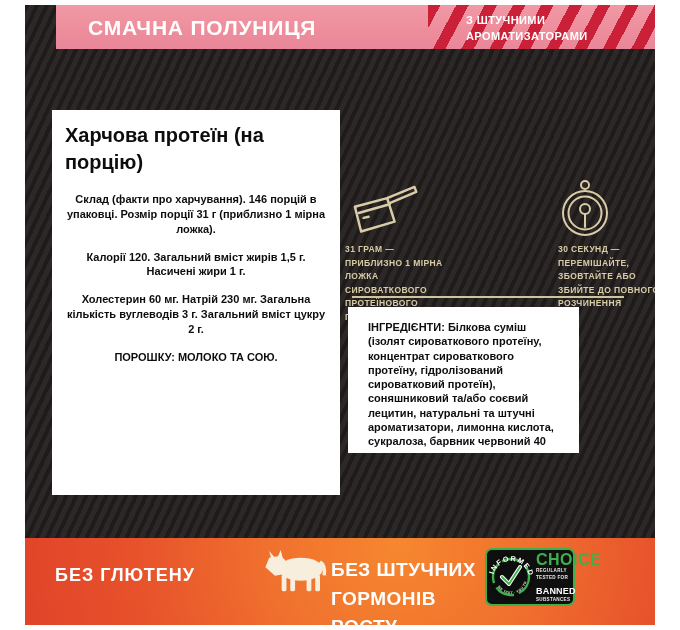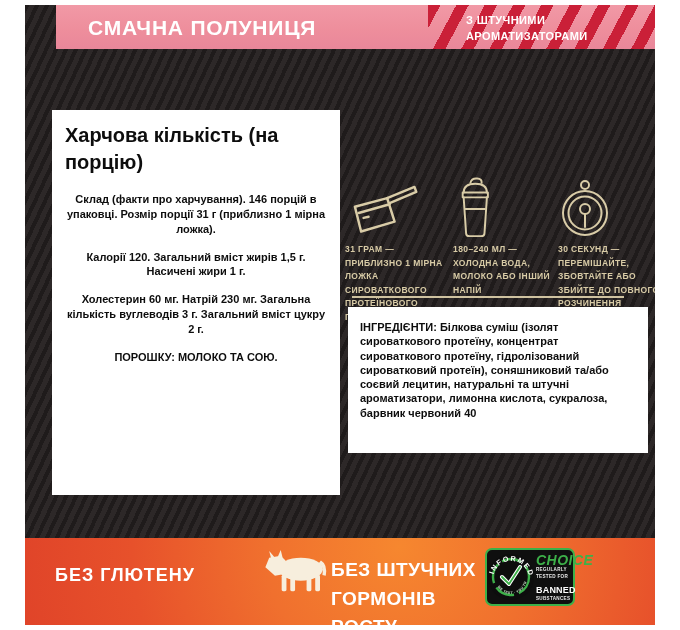--- a/index.html
+++ b/index.html
@@ -60,22 +60,22 @@
   .step-caption {
     margin-top: 4px; color: #d8cba6; font-size: 8.5px; font-weight: bold;
     letter-spacing: 0.4px; line-height: 1.6; text-transform: uppercase;
   }
   .separator-line {
     position: absolute; left: 327px; top: 291px; width: 272px; height: 2px;
     background: #cfc2a0;
   }
   
   .ingredients-box {
-    position: absolute; left: 323px; top: 302px; width: 300px; height: 146px;
-    background: #ffffff; padding: 13px 12px;
+    position: absolute; left: 323px; top: 302px; width: 231px; height: 146px;
+    background: #ffffff; padding: 13px 20px;
   }
   .ingredients-text {
     color: #0d0d0d; font-size: 11px; font-weight: bold; line-height: 1.3;
   }
   
   .bottom-banner {
     position: absolute; left: 0; top: 533px; width: 680px; height: 87px;
     background: radial-gradient(circle at 55% 10%,
       #f6872f 0%, #f0702e 35%, #e7512b 70%, #e04429 100%);
   }
@@ -91,64 +91,54 @@
     line-height: 1.5;
   }
   
   .badge {
     position: absolute; left: 460px; top: 10px; width: 90px; height: 58px;
     background: #0f0f0f; border: 2px solid #3db049; border-radius: 7px;
     display: flex; align-items: center; padding: 2px;
   }
   .badge-seal { width: 48px; height: 48px; flex: 0 0 auto; margin-left: -2px; }
   .badge-text { flex: 1; padding-left: 1px; line-height: 1; }
-  .badge-title { color: #3db049; font-size: 14px; font-weight: bold; letter-spacing: 0.5px; font-style: italic; }
+  .badge-title { color: #3db049; font-size: 16px; font-weight: bold; letter-spacing: 0.5px; }
   .badge-line { color: #e8e8e8; font-size: 4.6px; font-weight: bold; letter-spacing: 0.3px; margin-top: 1.6px; }
   .badge-line-big { color: #ffffff; font-size: 9px; font-weight: bold; letter-spacing: 0.2px; margin-top: 7px; }
 </style>
 </head>
 <body>
 
 <div class="label">
 
   <div class="top-banner">
     <div class="flavor-title">СМАЧНА ПОЛУНИЦЯ</div>
     <div class="stripe-area">
       <div class="artificial-note">З ШТУЧНИМИ АРОМАТИЗАТОРАМИ</div>
     </div>
   </div>
 
   <div class="nutrition-panel">
-    <div class="nutrition-title">Харчова кількість (на порцію)</div>
+    <div class="nutrition-title">Харчова протеїн (на порцію)</div>
     <div class="nutrition-paragraph">Склад (факти про харчування). 146 порцій в упаковці. Розмір порції 31 г (приблизно 1 мірна ложка).</div>
     <div class="nutrition-paragraph">Калорії 120. Загальний вміст жирів 1,5 г. Насичені жири 1 г.</div>
     <div class="nutrition-paragraph">Холестерин 60 мг. Натрій 230 мг. Загальна кількість вуглеводів 3 г. Загальний вміст цукру 2 г.</div>
     <div class="nutrition-paragraph">ПОРОШКУ: МОЛОКО ТА СОЮ.</div>
   </div>
 
   <div class="step step-1">
     <svg class="step-icon" viewBox="0 0 62 50" fill="none" stroke="#d9cca7" stroke-width="2" stroke-linejoin="round" stroke-linecap="round">
       <polygon points="8,24 34,17 40,36 13,44"></polygon>
       <path d="M11 29 L36 22"></path>
       <path d="M34 17 L56 8 L57.5 12 L36 21"></path>
       <path d="M15 33 L19 32"></path>
     </svg>
     <div class="step-caption">31 ГРАМ — ПРИБЛИЗНО 1 МІРНА ЛОЖКА СИРОВАТКОВОГО ПРОТЕЇНОВОГО ПОРОШКУ</div>
   </div>
 
-  <div class="step step-2">
-    <svg class="step-icon" viewBox="0 0 46 64" fill="none" stroke="#d9cca7" stroke-width="2" stroke-linejoin="round" stroke-linecap="round">
-      <path d="M18 6 Q19 1 25 1.5 Q30 2 29.5 6"></path>
-      <path d="M11 16 Q11 7 23 7 Q35 7 35 16"></path>
-      <rect x="10" y="16" width="26" height="5"></rect>
-      <path d="M11 21 L13.5 58 Q13.5 61 17 61 L29 61 Q32.5 61 32.5 58 L35 21"></path>
-      <path d="M13 33 L33 33"></path>
-    </svg>
-    <div class="step-caption">180–240 МЛ — ХОЛОДНА ВОДА, МОЛОКО АБО ІНШИЙ НАПІЙ</div>
-  </div>
 
   <div class="step step-3">
     <svg class="step-icon" viewBox="0 0 54 62" fill="none" stroke="#d9cca7" stroke-width="2" stroke-linejoin="round" stroke-linecap="round">
       <circle cx="27" cy="8" r="4"></circle>
       <circle cx="27" cy="36" r="22"></circle>
       <circle cx="27" cy="36" r="16.5"></circle>
       <circle cx="27" cy="32" r="5"></circle>
       <path d="M27 37 L27 50"></path>
     </svg>
     <div class="step-caption">30 СЕКУНД — ПЕРЕМІШАЙТЕ, ЗБОВТАЙТЕ АБО ЗБИЙТЕ ДО ПОВНОГО РОЗЧИНЕННЯ</div>

